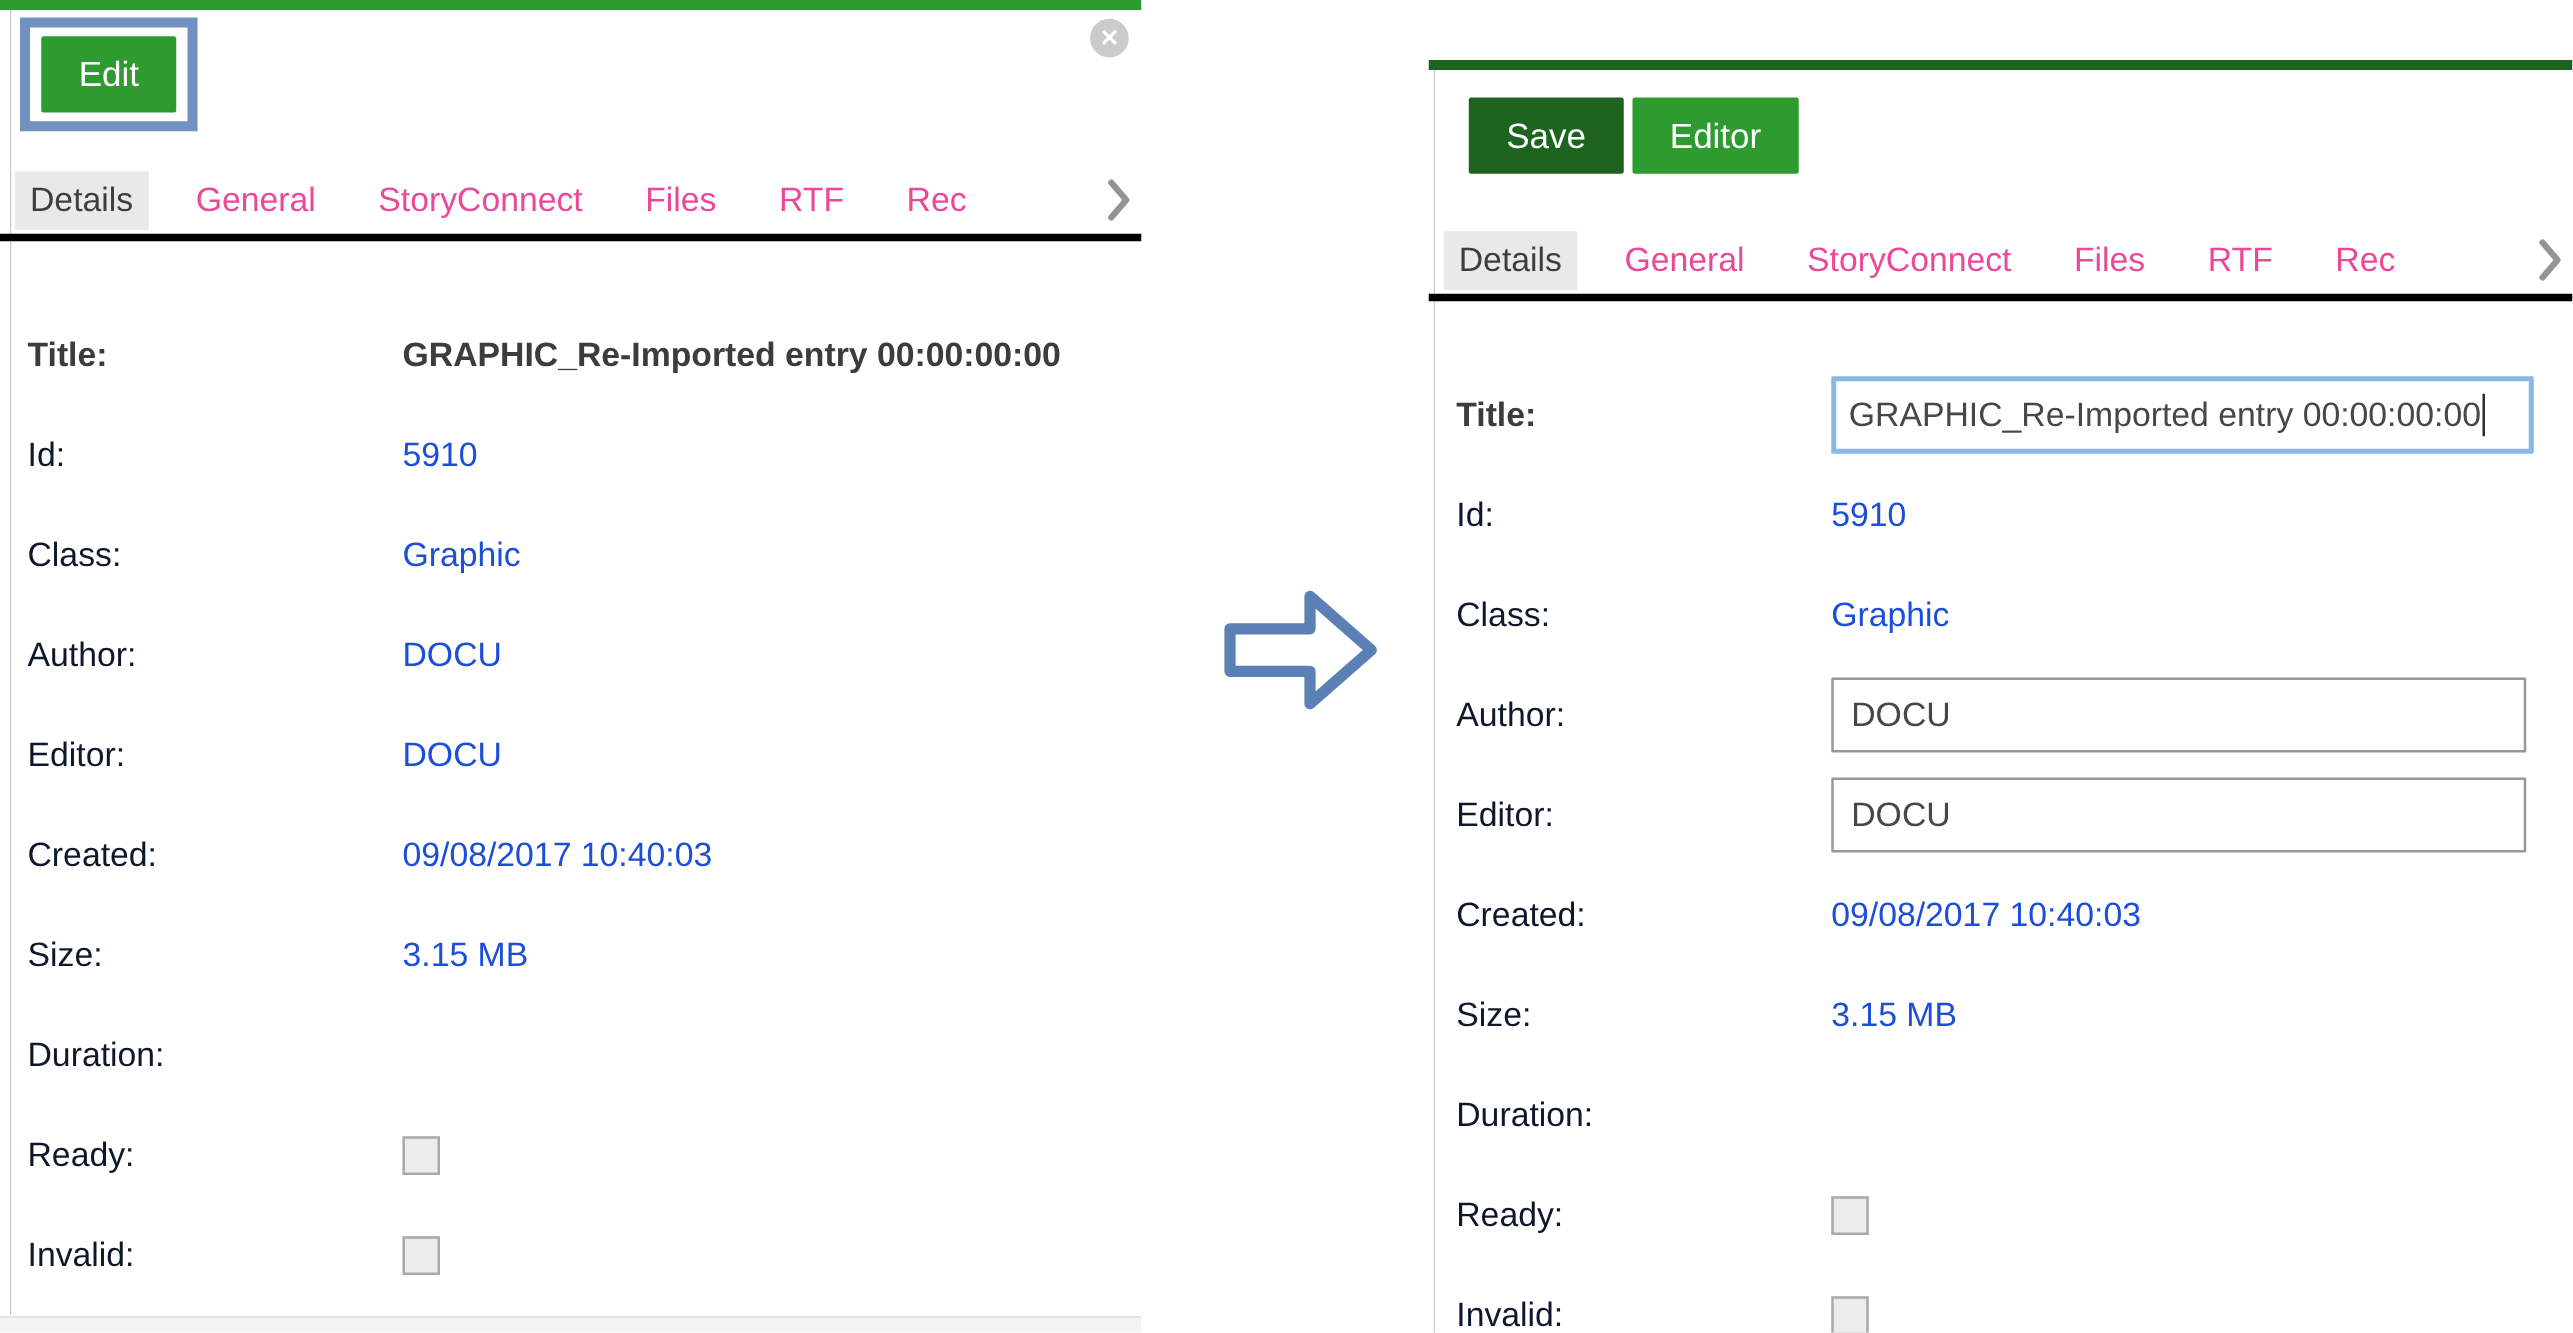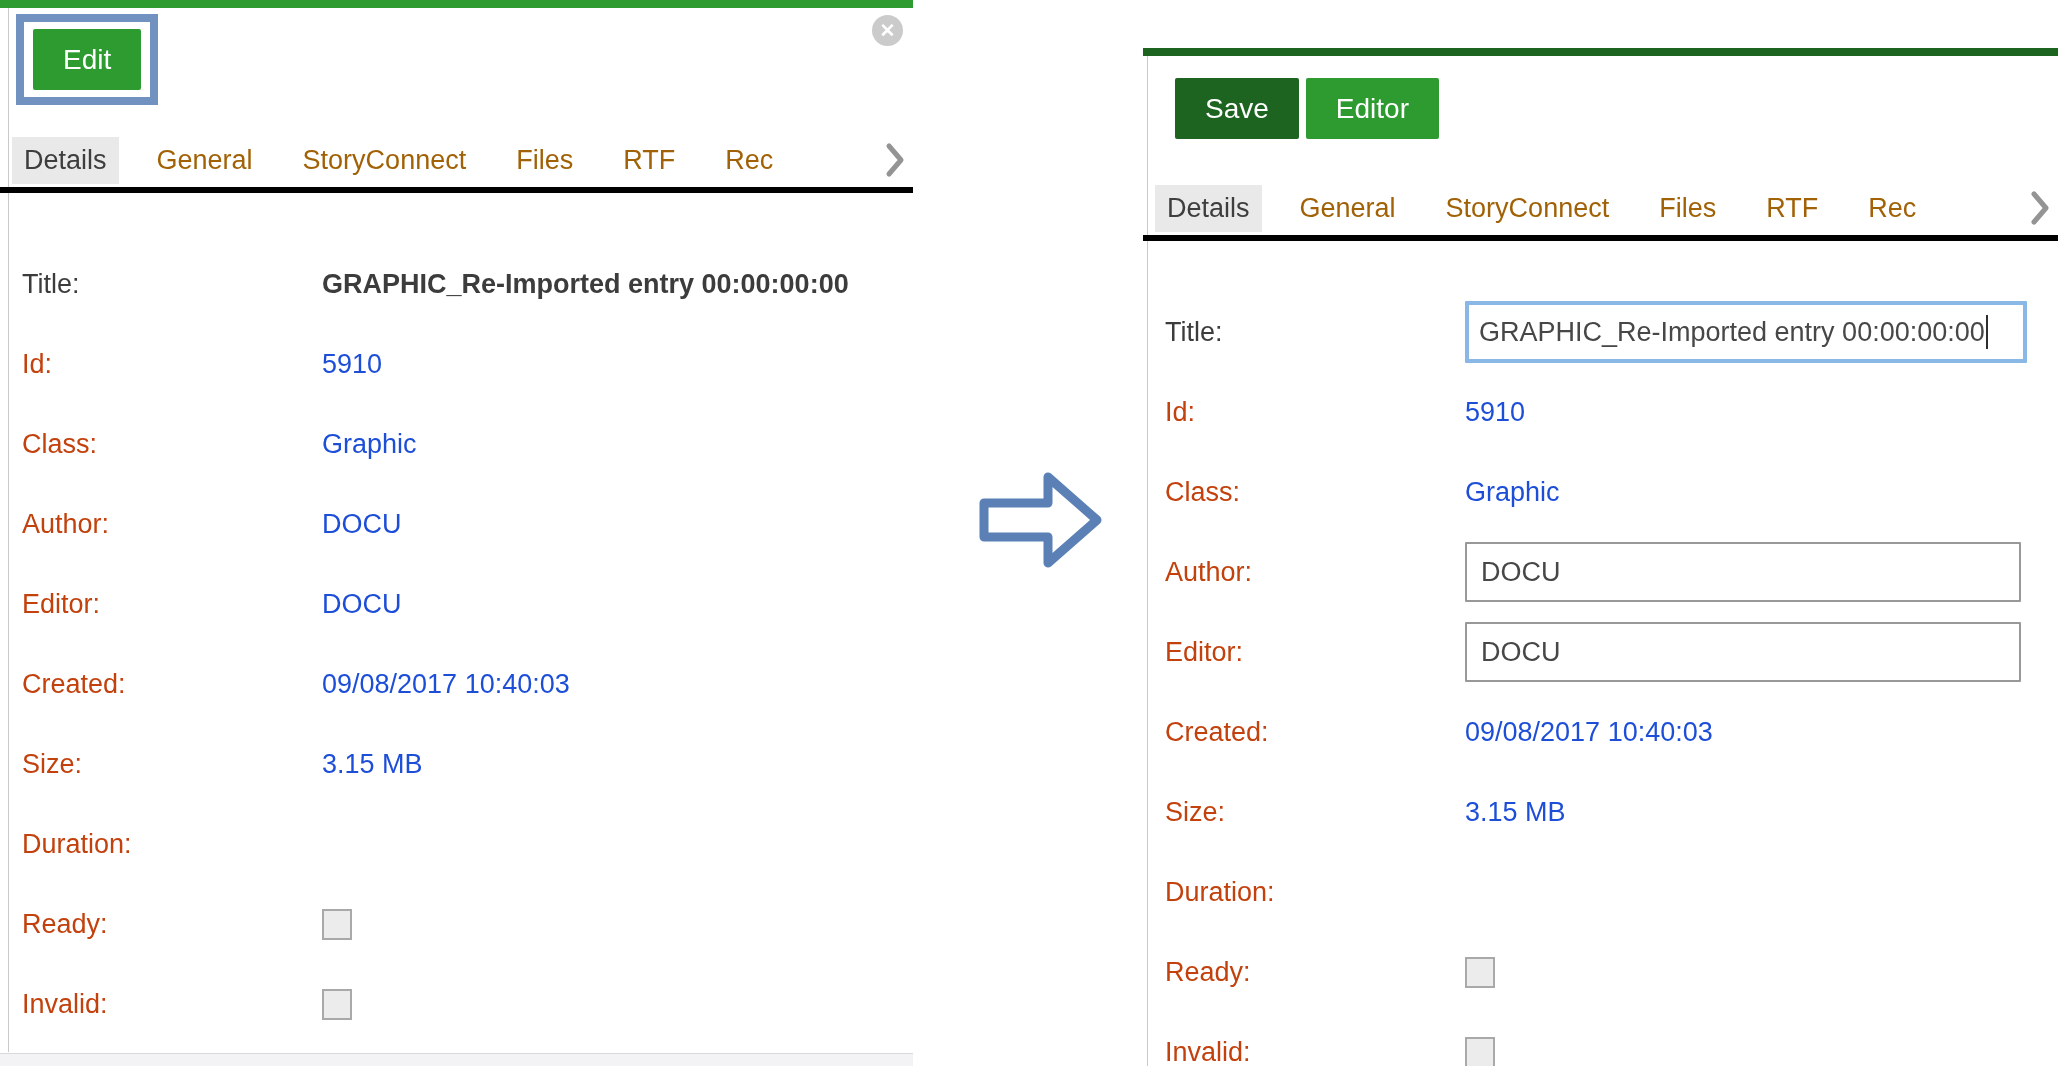--- a/index.html
+++ b/index.html
@@ -42,30 +42,30 @@
     display:flex; align-items:center; justify-content:center; cursor:pointer;
   }
 
   .tabbar {
     position:absolute; top:133px; left:0; right:0; height:60px;
     border-bottom:6px solid #000000;
     display:flex; align-items:center; padding-left:12px;
   }
   .tabs { display:flex; flex:1; }
   .tab {
-    font-size:27px; color:#a16207; padding:8px 12px; margin-right:26px;
+    font-size:27px; color:#ec4899; padding:8px 12px; margin-right:26px;
     white-space:nowrap; cursor:pointer;
   }
   .tab.active { background:#e9e9e9; color:#3e3e3e; }
   .chevron { margin-right:6px; flex:none; }
 
   .fields { position:absolute; top:194px; left:0; right:0; padding:50px 0 0 22px; }
   .row { height:80px; display:flex; align-items:center; }
-  .lab { width:300px; flex:none; font-size:27px; color:#c2410c; }
-  .lab.bold { font-weight:normal; color:#3c3c3c; }
+  .lab { width:300px; flex:none; font-size:27px; color:#0f172a; }
+  .lab.bold { font-weight:bold; color:#3c3c3c; }
   .val { font-size:27px; color:#1d4ed8; }
   .val.bold { font-weight:bold; color:#3c3c3c; }
 
   .input {
     width:556px; height:60px; border:2px solid #989898; border-radius:1px;
     background:#fff; font-size:27px; color:#474747;
     display:flex; align-items:center; padding-left:14px; cursor:text;
   }
   .input.focused { width:562px; height:62px; border:4px solid var(--focus-blue); padding-left:10px; }
   .caret { display:inline-block; width:2px; height:34px; background:#2e2e2e; margin-left:1px; flex:none; }

